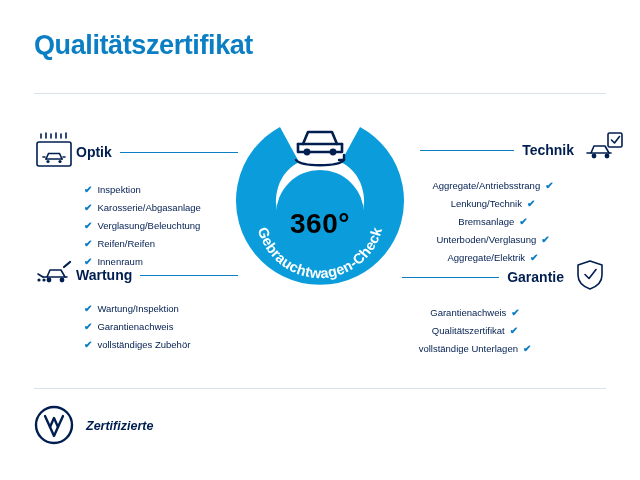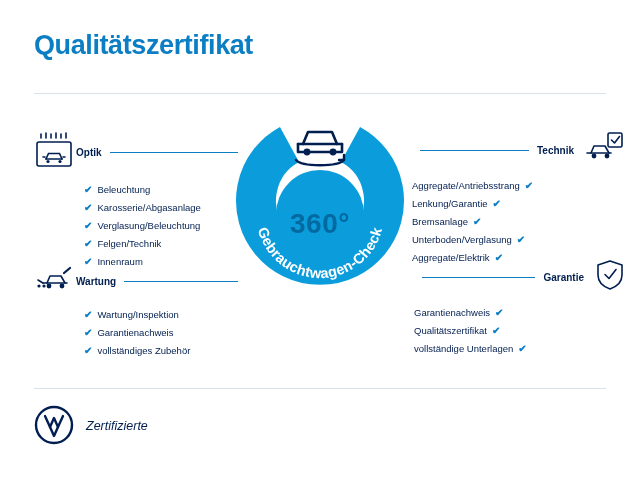--- a/index.html
+++ b/index.html
@@ -39,21 +39,21 @@
     background: #d9e2ea;
   }
   
   .block { position: absolute; }
   .block-head {
     display: flex;
     align-items: center;
   }
   .block-head.right { justify-content: flex-end; }
   .head-title {
-    font-size: 10px;
+    font-size: 14px;
     font-weight: bold;
     color: #001e50;
     white-space: nowrap;
   }
   .head-rule {
     height: 1px;
     background: #0b7ec4;
     flex: 1 1 auto;
     margin: 0 8px;
   }
@@ -68,28 +68,28 @@
     margin-bottom: 8px;
     white-space: nowrap;
   }
   .item .check {
     color: #0b7ec4;
     font-size: 10px;
     font-weight: bold;
     margin-right: 5px;
     line-height: 1;
   }
-  .item.right { justify-content: flex-start; }
+  .item.right { justify-content: center; }
   .item.right .check { margin-right: 0; margin-left: 5px; }
 
   
   #block-optik   { left: 34px;  top: 131px; width: 212px; }
-  #block-wartung { left: 34px;  top: 264px; width: 212px; }
+  #block-wartung { left: 34px;  top: 258px; width: 212px; }
   #block-technik { left: 412px; top: 131px; width: 212px; }
-  #block-garantie{ left: 414px; top: 258px; width: 212px; }
+  #block-garantie{ left: 394px; top: 258px; width: 212px; }
 
   #block-optik .items, #block-wartung .items { padding-left: 50px; }
   #block-technik .items, #block-garantie .items { padding-right: 50px; }
 
   
   .center {
     position: absolute;
     left: 232px; top: 112px;
     width: 176px; height: 176px;
   }
@@ -98,21 +98,21 @@
     position: absolute;
     left: 50%; top: 2px;
     transform: translateX(-50%);
   }
   .deg {
     position: absolute;
     left: 0; right: 0; top: 96px;
     text-align: center;
     font-size: 28px;
     font-weight: bold;
-    color: #0369a1;
+    color: #000000;
     letter-spacing: 0.5px;
   }
   .arc-text {
     position: absolute;
     left: 0; top: 0;
     width: 176px; height: 176px;
   }
   .arc-text text {
     font-family: "Liberation Sans", sans-serif;
     font-size: 14.5px;
@@ -124,21 +124,21 @@
   .footer {
     position: absolute;
     left: 34px; top: 405px;
     display: flex;
     align-items: center;
   }
   .vw-logo { flex: 0 0 auto; }
   .footer-text {
     margin-left: 12px;
     font-size: 12.5px;
-    font-weight: normal;
+    font-weight: bold;
     color: #001e50;
     line-height: 1.25;
     font-style: italic;
   }
   .footer-text div { white-space: nowrap; }
 </style>
 </head>
 <body>
 
 <div class="page">
@@ -166,33 +166,33 @@
               <path d="M29 26 h2"></path>
           </g>
         </svg>
       </span>
       <span class="head-title">Optik</span>
       <span class="head-rule"></span>
     </div>
     <div class="items">
       <div class="item">
           <span class="check">✔</span>
-          <span>Beleuchtung</span>
+          <span>Inspektion</span>
         </div>
       <div class="item">
           <span class="check">✔</span>
           <span>Karosserie/Abgasanlage</span>
         </div>
       <div class="item">
           <span class="check">✔</span>
           <span>Verglasung/Beleuchtung</span>
         </div>
       <div class="item">
           <span class="check">✔</span>
-          <span>Felgen/Technik</span>
+          <span>Reifen/Reifen</span>
         </div>
       <div class="item">
           <span class="check">✔</span>
           <span>Innenraum</span>
         </div>
     </div>
   </div>
 
   <div class="block" id="block-wartung">
     <div class="block-head">
@@ -245,21 +245,21 @@
           </g>
         </svg>
       </span>
     </div>
     <div class="items">
       <div class="item right">
           <span>Aggregate/Antriebsstrang</span>
           <span class="check">✔</span>
         </div>
       <div class="item right">
-          <span>Lenkung/Garantie</span>
+          <span>Lenkung/Technik</span>
           <span class="check">✔</span>
         </div>
       <div class="item right">
           <span>Bremsanlage</span>
           <span class="check">✔</span>
         </div>
       <div class="item right">
           <span>Unterboden/Verglasung</span>
           <span class="check">✔</span>
         </div>

